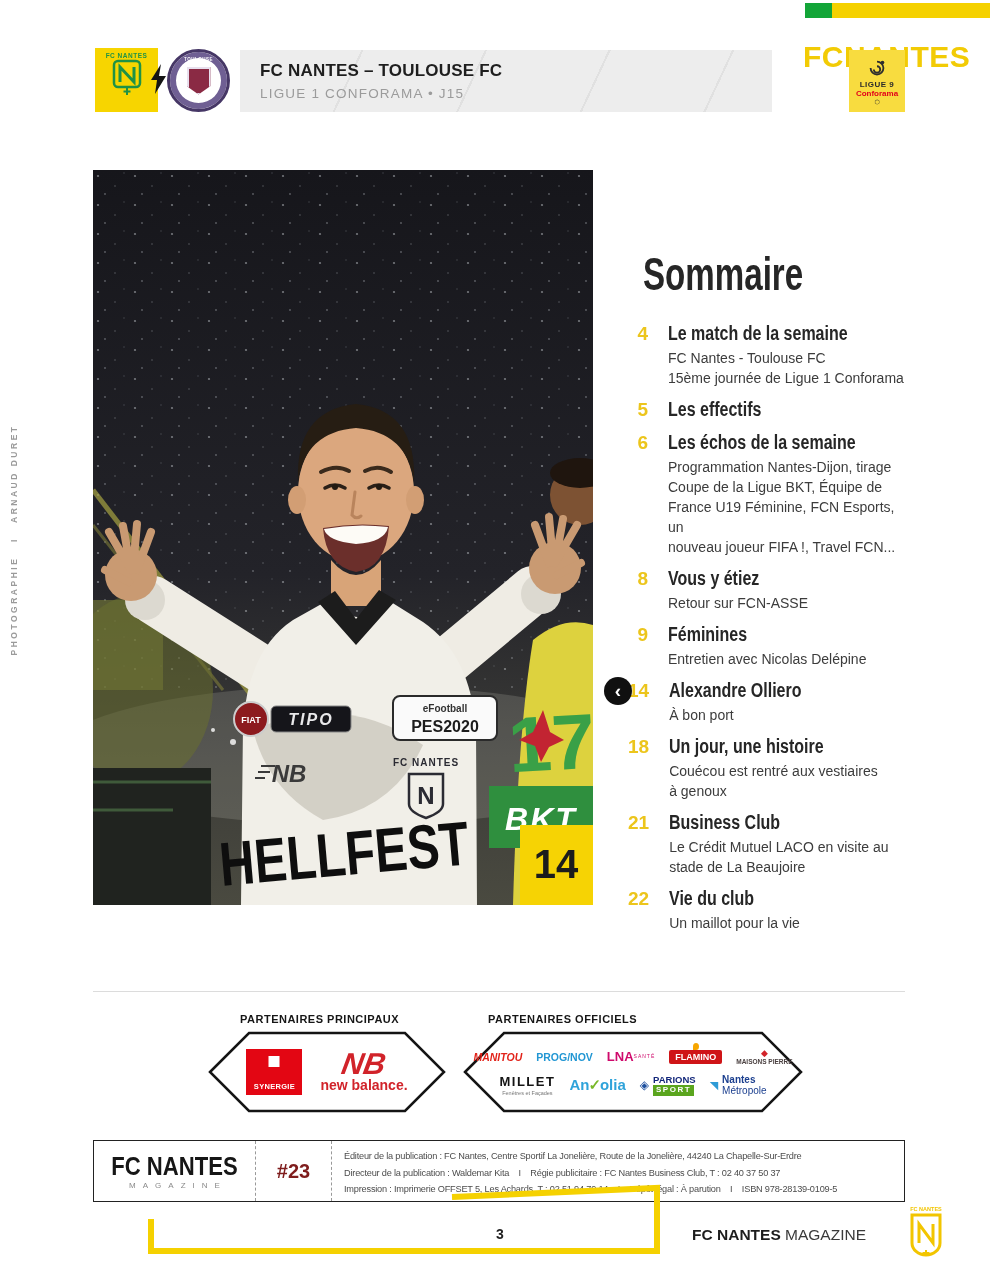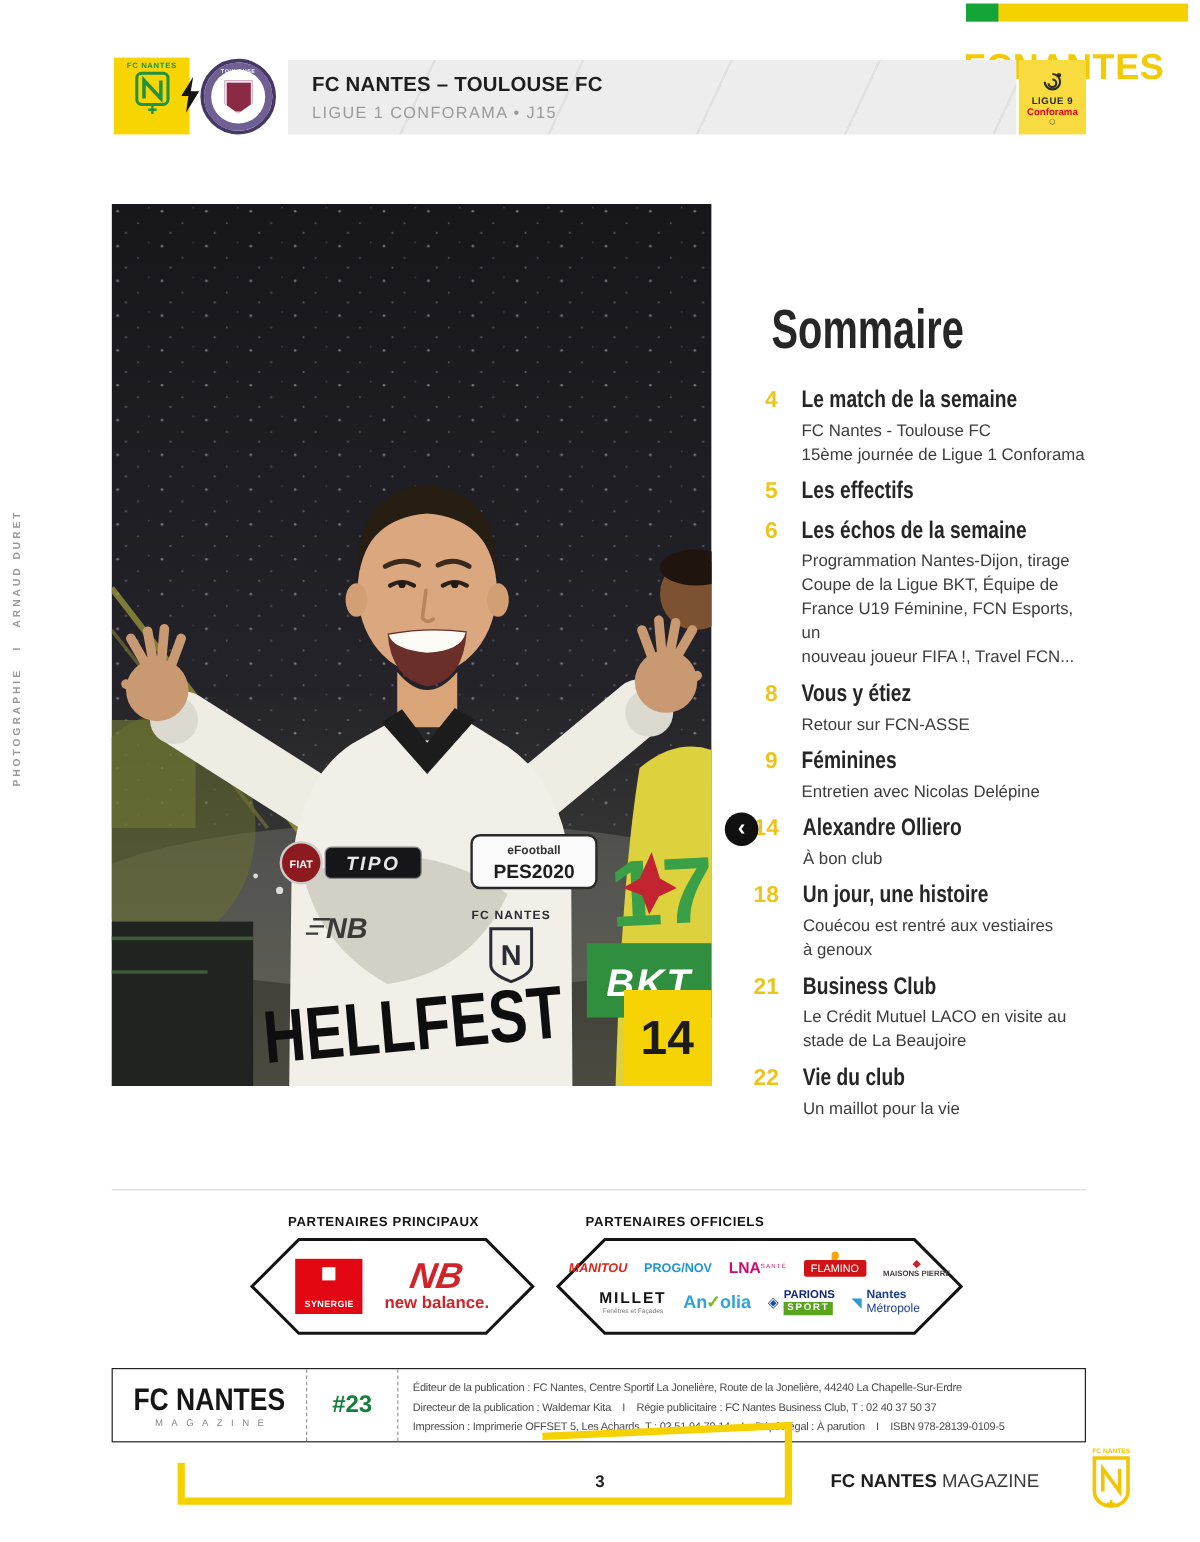--- a/index.html
+++ b/index.html
@@ -5,21 +5,21 @@
   html,body{margin:0;padding:0;}
   body{
     width:1000px;height:1285px;position:relative;background:#ffffff;
     font-family:"Liberation Sans",sans-serif;overflow:hidden;color:#222;
   }
   
   .masthead-bar{position:absolute;left:805px;top:3px;width:185px;height:15px;background:#F5D100;}
   .masthead-bar .green{position:absolute;left:0;top:0;width:27px;height:15px;background:#13A538;}
   .masthead-text{position:absolute;left:803px;top:16px;font-size:30px;font-weight:800;color:#F2CB05;letter-spacing:.5px;margin-top:24px;}
   
-  .band{position:absolute;left:240px;top:50px;width:607px;height:62px;background:#EDEDED;
+  .band{position:absolute;left:240px;top:50px;width:532px;height:62px;background:#EDEDED;
     background-image:repeating-linear-gradient(115deg,transparent 0 110px,rgba(150,150,150,.14) 110px 112px);}
   .band-title{margin:11px 0 0 20px;font-size:17px;font-weight:800;color:#1e1e1e;letter-spacing:.2px;}
   .band-sub{margin:5px 0 0 20px;font-size:13.5px;color:#9b9b9b;letter-spacing:1.2px;}
   .fcn-badge{position:absolute;left:95px;top:48px;width:63px;height:64px;background:#F7D500;
     display:flex;flex-direction:column;align-items:center;padding-top:4px;box-sizing:border-box;}
   .fcn-badge .lbl{font-size:6.5px;font-weight:800;color:#1f9246;letter-spacing:.5px;}
   .bolt{position:absolute;left:151px;top:64px;}
   .tfc-badge{position:absolute;left:167px;top:49px;width:63px;height:63px;border-radius:50%;
     background:#fff;border:3px solid #463766;box-sizing:border-box;box-shadow:inset 0 0 0 6px #6f5f93;
     display:flex;align-items:center;justify-content:center;}
@@ -61,21 +61,21 @@
   .nb{display:flex;flex-direction:column;align-items:center;margin-left:18px;}
   .nb .glyph{font-size:30px;font-weight:800;font-style:italic;color:#d1232a;transform:skewX(-10deg);line-height:26px;}
   .nb .txt{font-size:14px;font-weight:800;color:#d1232a;}
   .hex2-content{flex-direction:column;gap:8px;}
   .prow{display:flex;align-items:center;justify-content:center;gap:14px;}
   .manitou{font-size:10.5px;font-weight:800;font-style:italic;color:#e2231a;}
   .prognov{font-size:10.5px;font-weight:800;color:#2196d3;}
   .lna{display:flex;flex-direction:row;align-items:center;line-height:1;}
   .lna .t{font-size:13px;font-weight:800;color:#cf0a6c;}
   .lna .s{font-size:5px;color:#cf0a6c;letter-spacing:1px;}
-  .flamino{background:#cf1417;color:#fff;font-size:9px;font-weight:400;padding:2px 6px;border-radius:2px;position:relative;}
+  .flamino{background:#cf1417;color:#fff;font-size:9px;font-weight:700;padding:2px 6px;border-radius:2px;position:relative;}
   .flamino .flame{position:absolute;top:-7px;left:50%;transform:translateX(-50%);width:6px;height:7px;background:#f7a600;border-radius:50% 50% 50% 0;}
   .maisons{display:flex;flex-direction:column;align-items:center;line-height:1.2;}
   .maisons .d{color:#d2232a;font-size:9px;}
   .maisons .t{font-size:6.5px;font-weight:800;color:#4a4040;}
   .millet{display:flex;flex-direction:column;align-items:center;line-height:1.2;}
   .millet .t{font-size:13px;font-weight:800;letter-spacing:1.5px;color:#141414;text-align:right;}
   .millet .s{font-size:5.5px;color:#777;}
   .anvolia{font-size:15px;color:#2fa3da;font-weight:600;display:flex;align-items:baseline;}
   .anvolia .chk{color:#79b829;font-weight:800;margin:0 -1px;}
   .parions{display:flex;align-items:center;gap:4px;}
@@ -87,21 +87,21 @@
   .nantesm .tri{color:#2e9bd6;font-size:11px;}
   .nantesm .n1{font-size:10px;font-weight:800;color:#1b3f8f;}
   .nantesm .n2{font-size:10px;color:#1b3f8f;}
   
   .infobox{position:absolute;left:93px;top:1140px;width:812px;height:62px;border:1.5px solid #222;
     box-sizing:border-box;display:flex;background:#fff;}
   .cell1{flex:0 0 161px;display:flex;flex-direction:column;align-items:center;justify-content:center;line-height:1;}
   .cell1 .t{font-size:26px;font-weight:800;color:#161616;display:inline-block;transform:scaleX(.85);}
   .cell1 .m{font-size:8px;letter-spacing:7px;color:#8a8a8a;margin-top:3px;margin-right:-7px;}
   .cell2{flex:0 0 75px;border-left:1.5px dashed #999;border-right:1.5px dashed #999;
-    display:flex;align-items:center;justify-content:center;font-size:20px;font-weight:800;color:#15803d;}
+    display:flex;align-items:center;justify-content:center;font-size:20px;font-weight:800;color:#7f1d1d;}
   .cell3{flex:1;padding:7px 8px 0 12px;color:#4c4c4c;overflow:hidden;}
   .cell3 .ln{font-size:9.2px;line-height:16.5px;white-space:pre;letter-spacing:-.2px;}
   
   .annotation-svg{position:absolute;left:0;top:0;z-index:40;pointer-events:none;}
   .page-num{position:absolute;left:470px;top:1226px;width:60px;text-align:center;font-size:14px;font-weight:700;color:#222;z-index:41;}
   .footer-brand{position:absolute;top:1226px;right:134px;font-size:15.5px;color:#1d1d1d;white-space:pre;}
   .footer-brand .fb-b{font-weight:800;}
   .footer-brand .fb-l{font-weight:400;color:#3a3a3a;}
   .footer-logo{position:absolute;left:903px;top:1202px;}
 </style>
@@ -269,21 +269,21 @@
     <span class="num">9</span>
     <div class="body"><span class="heading">Féminines</span>
       <div class="sub">Entretien avec Nicolas Delépine</div></div>
   </div>
   <div class="entry">
     <div class="marker">
         <span>‹</span>
       </div>
     <span class="num">14</span>
     <div class="body"><span class="heading">Alexandre Olliero</span>
-      <div class="sub">À bon club</div></div>
+      <div class="sub">À bon port</div></div>
   </div>
   <div class="entry">
     <span class="num">18</span>
     <div class="body"><span class="heading">Un jour, une histoire</span>
       <div class="sub">Couécou est rentré aux vestiaires
 à genoux</div></div>
   </div>
   <div class="entry">
     <span class="num">21</span>
     <div class="body"><span class="heading">Business Club</span>

